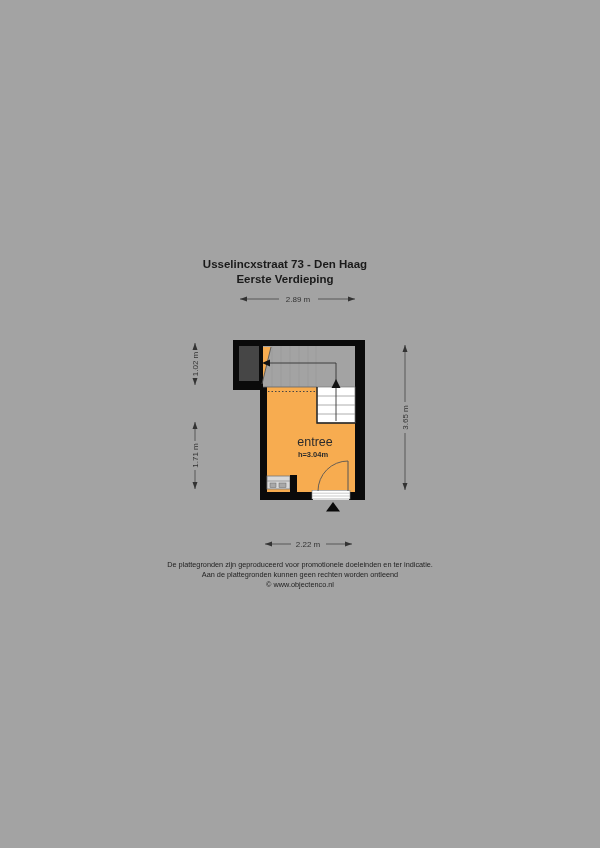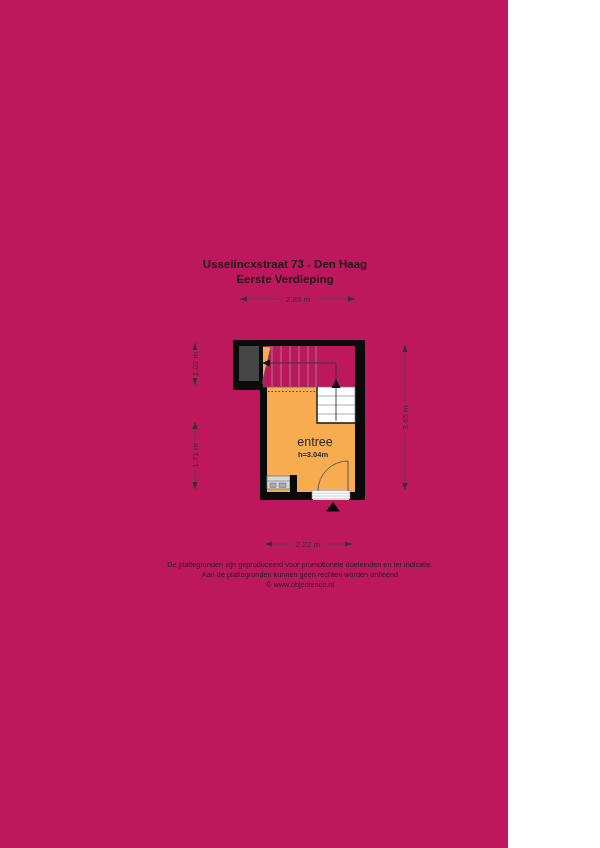--- a/index.html
+++ b/index.html
@@ -1,19 +1,19 @@
 <!DOCTYPE html>
 <html><head>
 <meta charset="utf-8">
 <style>
   html,body{margin:0;padding:0;background:#ffffff;}
   .page{
     position:relative;
-    width:508px;height:848px;
-    background:#be185d;
+    width:600px;height:848px;
+    background:#a3a3a3;
     font-family:"Liberation Sans", sans-serif;
     overflow:hidden;
     text-align:center;
   }
   svg text{font-family:"Liberation Sans", sans-serif;}
   .title-line{font-weight:bold;font-size:11.5px;fill:#1a1a1a;}
   .room-label{font-size:12.5px;fill:#2b2b2b;}
   .room-height{font-size:7.5px;font-weight:bold;fill:#2b2b2b;}
   .dim-label{font-size:8px;fill:#333333;}
   .footer-line{font-size:7.3px;fill:#222222;}

